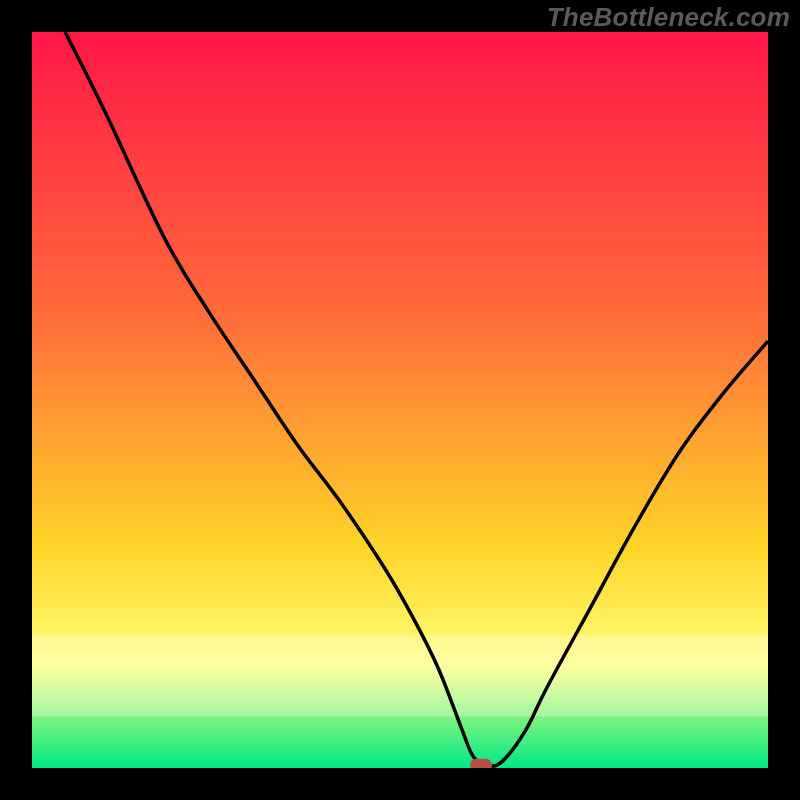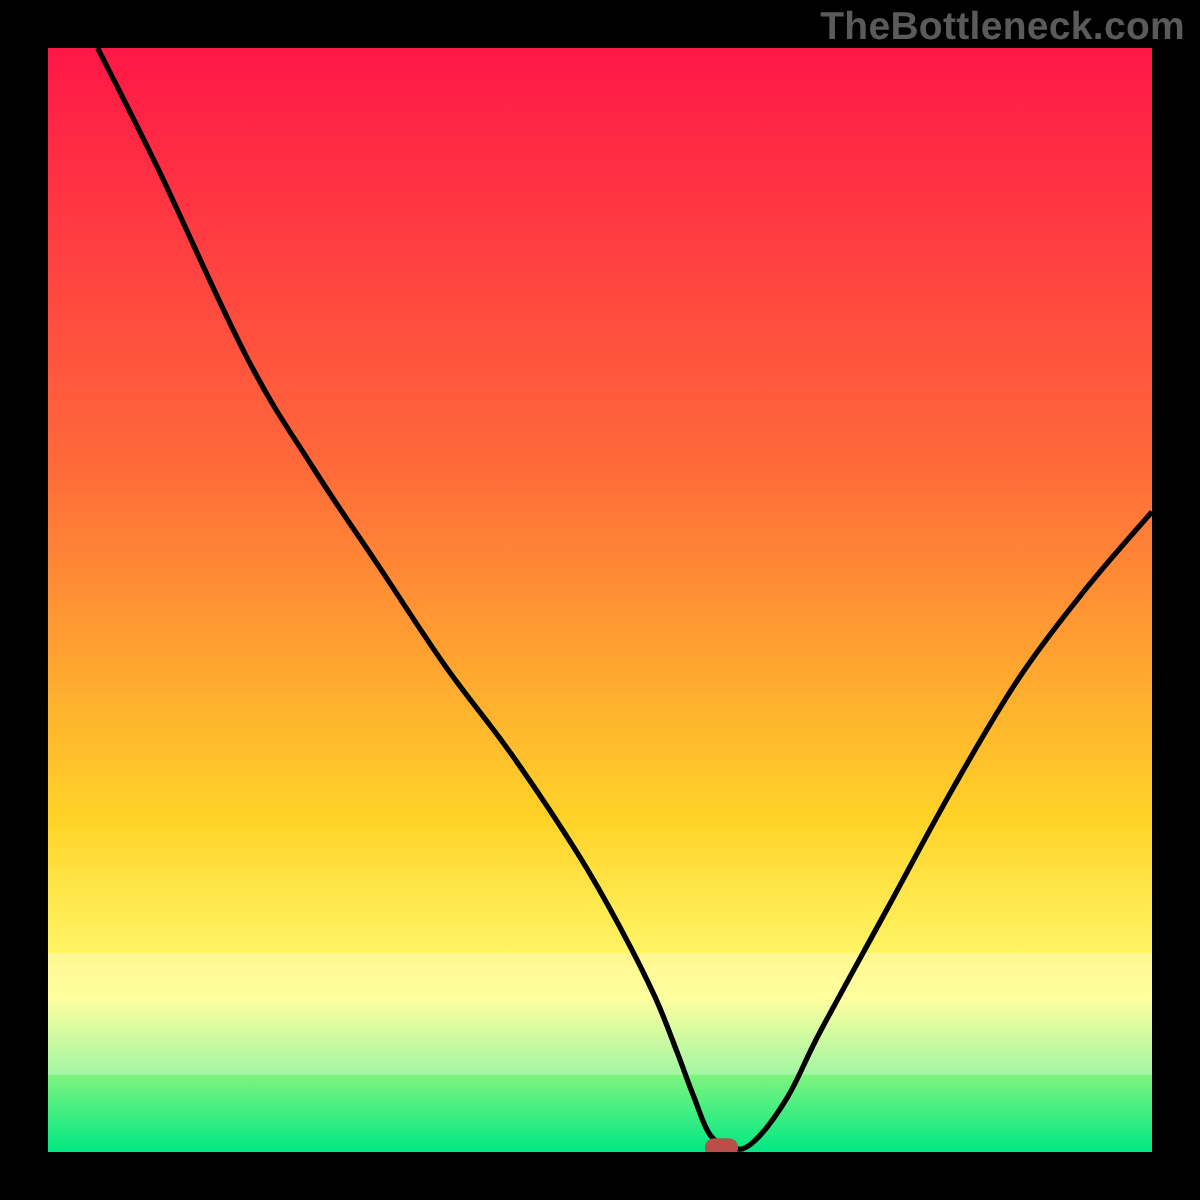--- a/index.html
+++ b/index.html
@@ -8,20 +8,21 @@
     width: 800px;
     height: 800px;
     background: #000;
     font-family: Arial, Helvetica, sans-serif;
     overflow: hidden;
   }
   .frame {
     position: relative;
     width: 800px;
     height: 800px;
+    font-style: italic;
   }
   .watermark {
     position: absolute;
     top: 2px;
     right: 10px;
     font-size: 26px;
     font-weight: bold;
     color: #5a5a5a;
     letter-spacing: 0.2px;
     z-index: 50;

